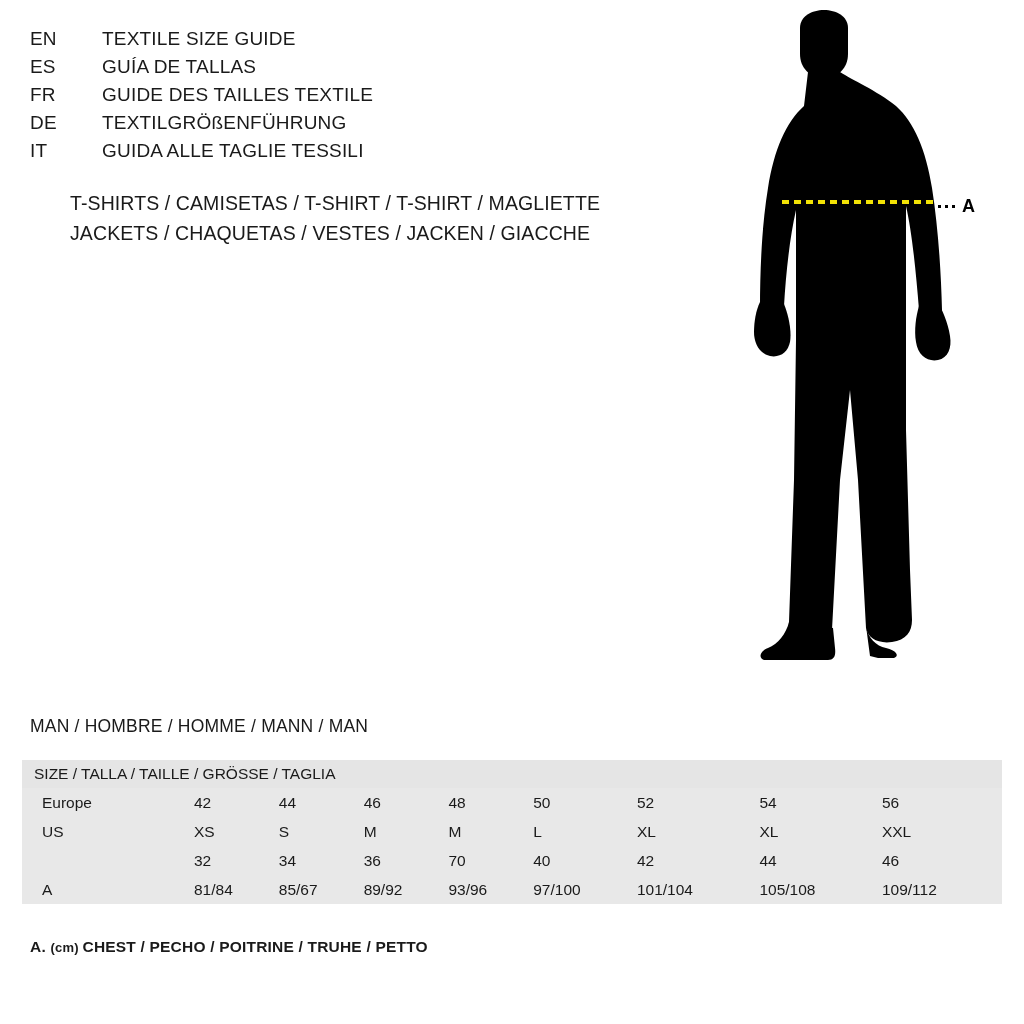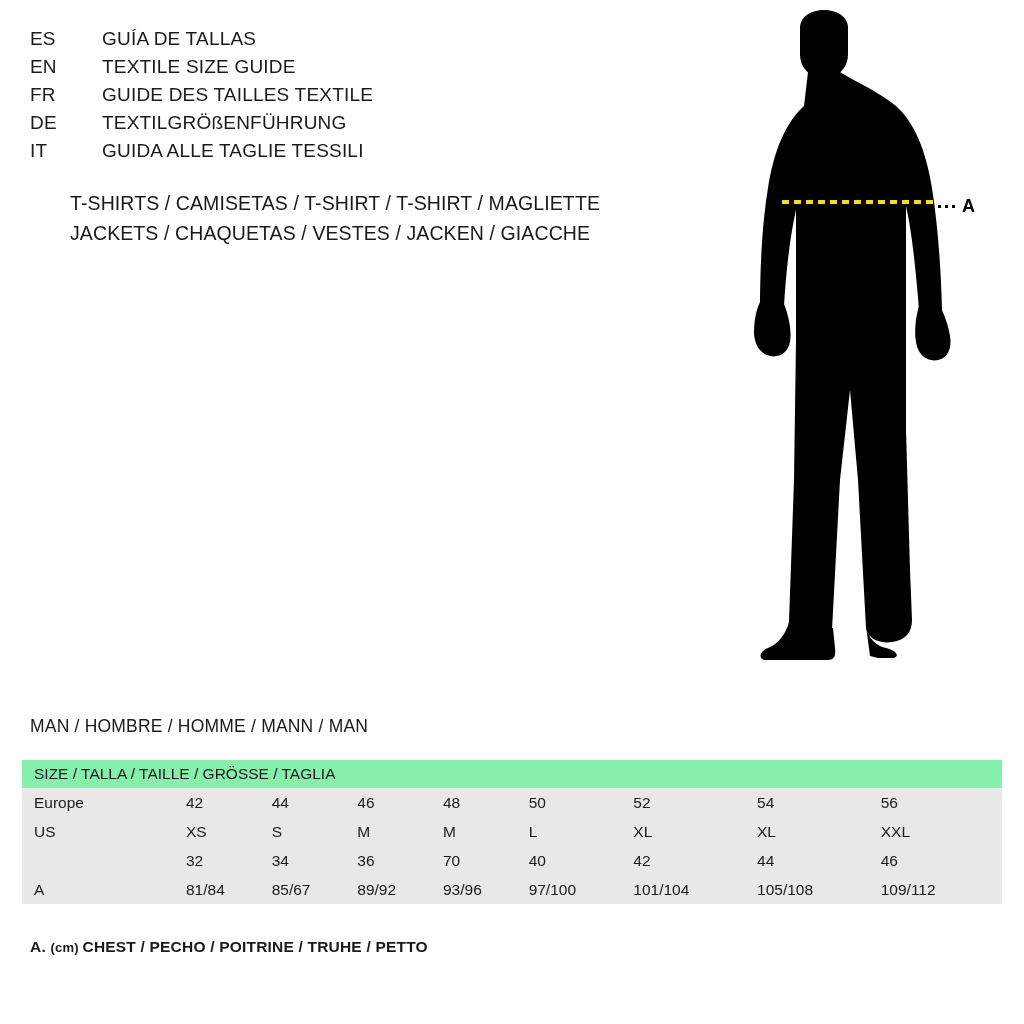--- a/index.html
+++ b/index.html
@@ -111,25 +111,25 @@
   }
   table.size-table td, table.size-table th {
     padding: 0;
     height: 29px;
     font-weight: normal;
     text-align: left;
     vertical-align: middle;
   }
   table.size-table .rowhead {
     text-align: left;
-    padding-left: 12px;
+    padding-left: 20px;
     width: 152px;
   }
   tr.band-title td {
-    background: #86efac;
+    background: #e5e5e5;
     text-align: left;
     padding-left: 12px;
     font-size: 15.5px;
     height: 28px;
   }
   tr.shade td {
     background: #e8e8e8;
   }
 
   .footnote {
@@ -144,26 +144,26 @@
     font-size: 13px;
   }
 </style>
 </head>
 <body>
 
 <div class="page">
 
   <div class="lang-block">
     <div class="lang-row">
+      <span class="lang-code">EN</span>
+      <span class="lang-text">TEXTILE SIZE GUIDE</span>
+    </div>
+    <div class="lang-row">
       <span class="lang-code">ES</span>
       <span class="lang-text">GUÍA DE TALLAS</span>
-    </div>
-    <div class="lang-row">
-      <span class="lang-code">EN</span>
-      <span class="lang-text">TEXTILE SIZE GUIDE</span>
     </div>
     <div class="lang-row">
       <span class="lang-code">FR</span>
       <span class="lang-text">GUIDE DES TAILLES TEXTILE</span>
     </div>
     <div class="lang-row">
       <span class="lang-code">DE</span>
       <span class="lang-text">TEXTILGRÖßENFÜHRUNG</span>
     </div>
     <div class="lang-row">

